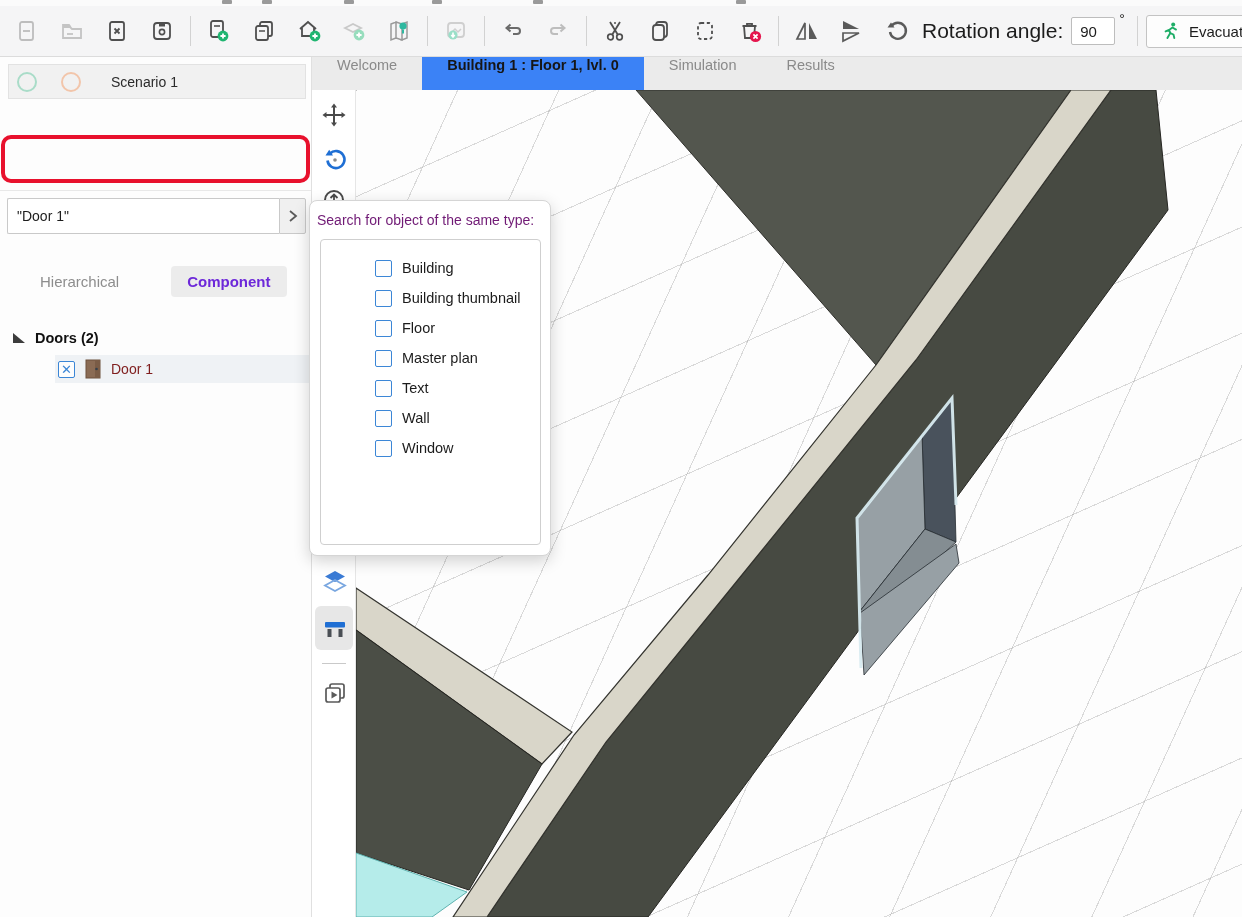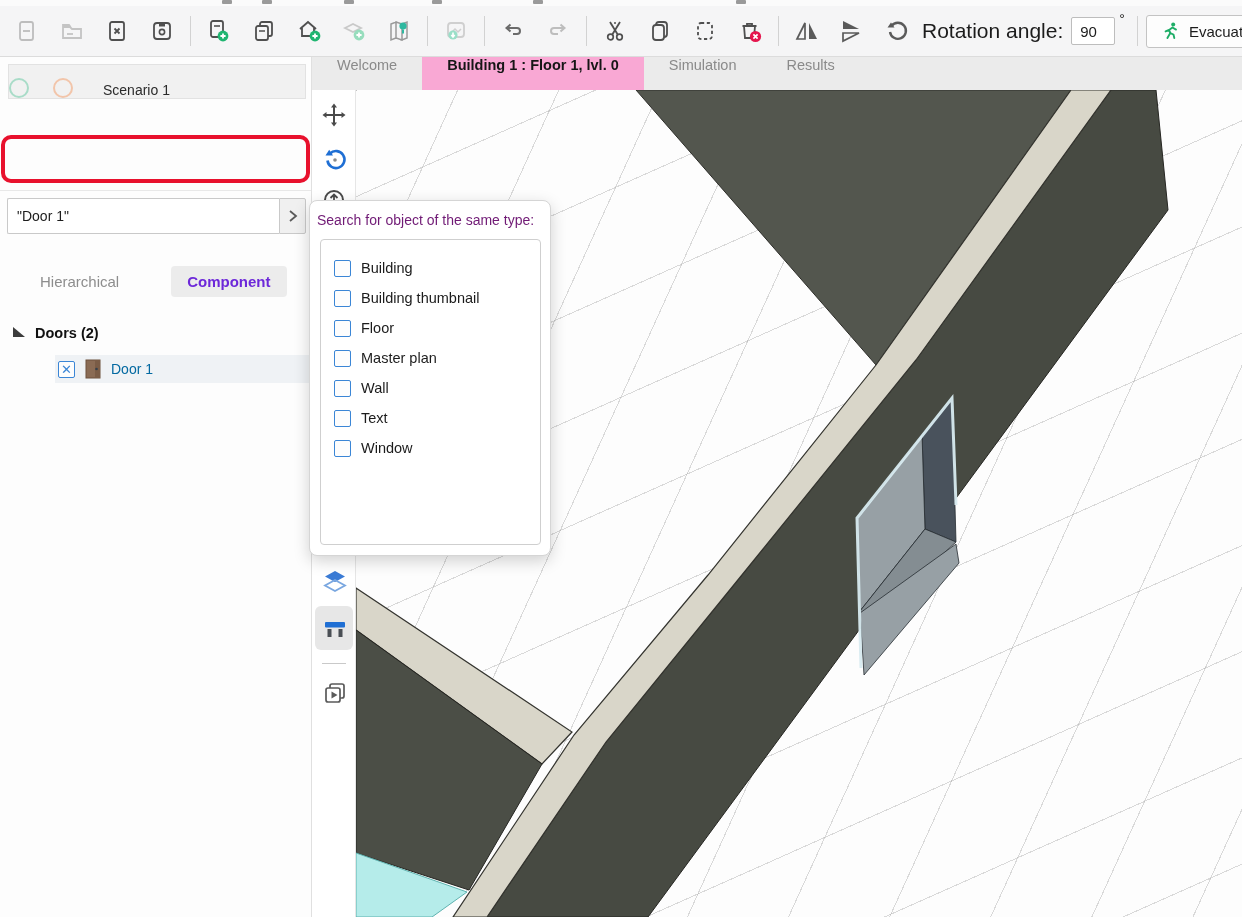--- a/index.html
+++ b/index.html
@@ -24,57 +24,57 @@
     font-size:15px; padding:0 8px; font-family:"Liberation Sans",sans-serif; color:#1c1c1c; background:#fff; }
   .degree { position:relative; top:-12px; left:-4px; font-size:14px; color:#1c1c1c; }
   .evac-btn { display:flex; align-items:center; gap:8px; height:33px; padding:0 14px;
     background:#fdfdfd; border:1px solid #c3c3c3; border-radius:3px;
     font-size:15px; color:#1c1c1c; white-space:nowrap; flex:0 0 auto; }
 
   
   #sidebar { position:absolute; left:0; top:57px; width:312px; bottom:0;
     background:#fdfdfd; border-right:1px solid #e0e0e0; }
   .scenario-row { position:absolute; left:8px; top:7px; width:298px; height:35px;
-    background:#f1f1f1; border:1px solid #e2e2e2; display:flex; align-items:flex-end; padding-left:0; gap:24px; }
+    background:#f1f1f1; border:1px solid #e2e2e2; display:flex; align-items:center; padding-left:8px; gap:24px; }
   .circ { width:20px; height:20px; border-radius:50%; background:transparent; }
   .circ.teal { border:2px solid #a9dcc8; }
   .circ.peach { border:2px solid #f2c5aa; }
   .scenario-label { font-size:14px; color:#2b2b2b; margin-left:6px; }
   .sb-divider { position:absolute; left:0; top:133px; width:100%; height:1px; background:#e8e8e8; }
 
   .search-wrap { position:absolute; left:7px; top:141px; width:299px; height:36px; display:flex; z-index:10; }
   .search-input { flex:1; height:100%; border:1px solid #c9c9c9; border-right:none;
     border-radius:2px 0 0 2px; font-size:14px; padding:0 9px; color:#1c1c1c;
     font-family:"Liberation Sans",sans-serif; background:#fff; }
   .search-go { width:27px; height:100%; background:#f0f0f0; border:1px solid #c9c9c9;
     border-radius:0 2px 2px 0; display:flex; align-items:center; justify-content:center; }
   #red-annotation { position:absolute; left:1px; top:135px; width:309px; height:48px;
     border:4px solid #e8112d; border-radius:10px; z-index:40; pointer-events:none; }
 
   .view-tabs { position:absolute; left:24px; top:207px; height:34px; display:flex; align-items:center; gap:36px; }
   .vtab { font-size:15px; color:#8d8d8d; padding:7px 16px; border-radius:4px; }
   .vtab.on { background:#ececec; color:#6d28d9; font-weight:bold; }
 
   .tree { position:absolute; left:0; top:268px; width:100%; }
-  .tree-group { display:flex; align-items:flex-start; gap:9px; padding-left:12px; height:26px; }
+  .tree-group { display:flex; align-items:center; gap:9px; padding-left:12px; height:26px; }
   .tree-group-label { font-size:14.5px; font-weight:bold; color:#111; }
   .tree-item { margin-top:4px; margin-left:55px; width:257px; height:28px; background:#eff2f5;
     display:flex; align-items:center; gap:9px; padding-left:3px; }
-  .tree-item-label { font-size:14px; color:#0369a1; }
+  .tree-item-label { font-size:14px; color:#7f1d1d; }
 
   
   .cb { width:17px; height:17px; border:1px solid #3b86d6; border-radius:2px; background:#fdfdfd;
     position:relative; flex:0 0 auto; }
   .cb.on::after { content:"\2715"; position:absolute; left:0; top:0; width:100%; height:100%;
     display:flex; align-items:center; justify-content:center; color:#3b86d6; font-size:13px; line-height:1; }
 
   
   #tabbar { position:absolute; left:312px; top:57px; right:0; height:33px; background:#ebebeb; display:flex; }
   .tab { padding:0 25px; display:flex; font-size:14.5px; color:#8a8a8a; white-space:nowrap; }
-  .tab.on { background:#f9a8d4; color:#161616; font-weight:bold; }
+  .tab.on { background:#3b82f6; color:#161616; font-weight:bold; }
 
   
   #toolstrip { position:absolute; left:312px; top:90px; width:44px; bottom:0;
     background:#fff; border-right:1px solid #e6e6e6; }
   .vicon { position:absolute; left:10px; width:24px; height:24px; }
   .vsel { position:absolute; left:3px; top:516px; width:38px; height:44px; background:#e7e7e7; border-radius:6px; }
   .vdiv { position:absolute; left:10px; top:573px; width:24px; height:1px; background:#c9c9c9; }
 
   
   #viewport { position:absolute; left:356px; top:90px; right:0; bottom:0;
@@ -84,21 +84,21 @@
       repeating-linear-gradient(114.5deg, rgba(150,150,150,0.35) 0 1px, transparent 1px 92px);
   }
   #viewport svg { position:absolute; left:0; top:0; }
 
   
   #popup { position:absolute; left:309px; top:200px; width:242px; height:356px; background:#fff;
     border:1px solid #d5d5d5; border-radius:8px; box-shadow:0 5px 16px rgba(0,0,0,.18); z-index:30; }
   .popup-title { font-size:14px; color:#701a75; padding:11px 6px 6px 7px; white-space:nowrap; }
   .popup-box { position:absolute; left:10px; top:38px; right:9px; bottom:10px;
     border:1px solid #cfcfcf; border-radius:4px; padding:13px 0 0 13px; }
-  .popt { display:flex; align-items:center; gap:10px; height:30px; }
+  .popt { display:flex; align-items:center; gap:10px; height:30px;margin-left:41px; }
   .popt-label { font-size:14.5px; color:#1c1c1c; }
 
   svg { display:block; }
 </style>
 </head>
 <body>
 
 <div id="menubar">
   <div class="mk" style="left:222px"></div>
   <div class="mk" style="left:262px"></div>
@@ -403,24 +403,24 @@
     <div class="popt">
       <span class="cb"></span>
       <span class="popt-label">Floor</span>
     </div>
     <div class="popt">
       <span class="cb"></span>
       <span class="popt-label">Master plan</span>
     </div>
     <div class="popt">
       <span class="cb"></span>
+      <span class="popt-label">Text</span>
+    </div>
+    <div class="popt">
+      <span class="cb"></span>
       <span class="popt-label">Wall</span>
     </div>
     <div class="popt">
       <span class="cb"></span>
-      <span class="popt-label">Text</span>
-    </div>
-    <div class="popt">
-      <span class="cb"></span>
       <span class="popt-label">Window</span>
     </div>
   </div>
 </div>
 
 </body></html>

